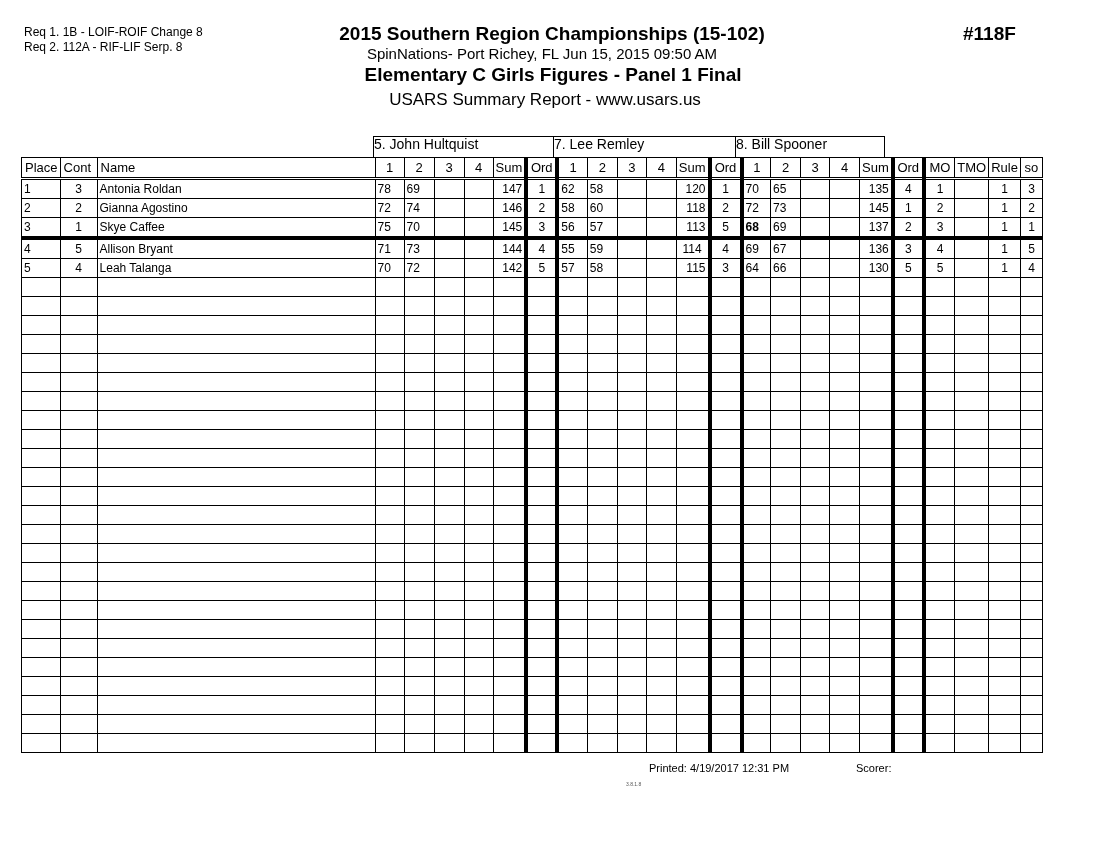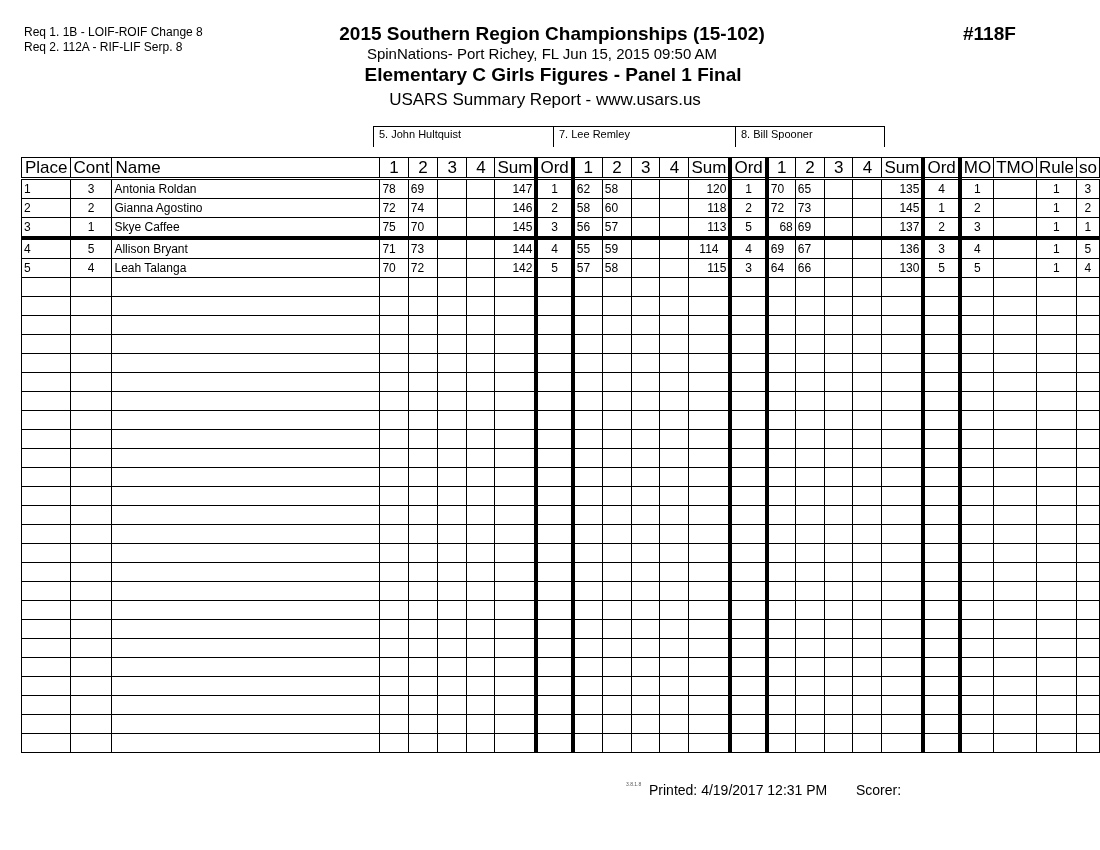--- a/index.html
+++ b/index.html
@@ -6,39 +6,39 @@
   body { width:1100px; height:850px; position:relative; overflow:hidden;
          font-family:"Liberation Sans", sans-serif; color:#000; }
   .abs { position:absolute; white-space:nowrap; }
   .req { left:24px; font-size:12px; line-height:14px; }
   .title { font-weight:bold; font-size:19px; text-align:center; }
   .sub { font-size:15px; text-align:center; }
   .event { font-weight:bold; font-size:19px; text-align:center; }
   .usars { font-size:17px; text-align:center; }
   .eventno { font-weight:bold; font-size:19px; }
 
-  .judgebox { position:absolute; top:126px; height:21px; border:1px solid #000; border-bottom:none;
-              font-size:11px; line-height:14px; padding-left:5px; box-sizing:border-box; }
+  .judgebox { position:absolute; top:136px; height:21px; border:1px solid #000; border-bottom:none;
+              font-size:14px; line-height:14px; box-sizing:border-box; }
 
   table.grid { position:absolute; left:21px; top:157px; border-collapse:collapse; table-layout:fixed; }
   table.grid td, table.grid th { border:1px solid #000; height:19px; padding:0 2px;
      font-size:12px; font-weight:normal; box-sizing:border-box; overflow:hidden; white-space:nowrap; line-height:18px; }
-  table.grid thead th { height:21px; text-align:center; font-size:17px; }
+  table.grid thead th { height:21px; text-align:center; font-size:13px; }
   table.grid thead tr th { border-bottom:3px double #000; }
   table.grid th.left, table.grid td.left { text-align:left; padding-left:3px; }
   td.c { text-align:center; }
   td.r { text-align:right; padding-right:3px; }
   td.l { text-align:left; padding-left:4px; }
   .bold td { font-weight:bold; }
   td.ord, th.ord { text-align:center;margin-top:40px; }
   .thickL { border-left:4px solid #000 !important; }
   .thickR { border-right:4px solid #000 !important; }
   tr.cutline td { border-bottom:4px solid #000; }
   td.ordval { font-weight:bold; }
-  .footer { font-size:14px; top:782px; }
+  .footer { font-size:11px; top:762px; }
   .ver { font-size:5px; color:#555; top:781px; left:626px; }
 </style>
 </head>
 <body>
 
 <div class="abs req" style="top:25px;">Req  1.  1B - LOIF-ROIF Change 8</div>
 <div class="abs req" style="top:40px;">Req  2.  112A - RIF-LIF Serp. 8</div>
 
 <div class="abs title" style="left:302px; width:500px; top:23px;">2015 Southern Region Championships (15-102)</div>
 <div class="abs sub" style="left:292px; width:500px; top:45px;">SpinNations- Port Richey, FL  Jun 15, 2015  09:50 AM</div>
@@ -175,21 +175,21 @@
         <td class="l" style="font-weight: normal;"></td>
         <td class="l" style="font-weight: normal;"></td>
         <td class="r" style="font-weight: normal;">145</td>
         <td class="c ordval thickL thickR">3</td>
         <td class="l" style="font-weight: normal; margin-left: 48px;">56</td>
         <td class="l" style="font-weight: normal;">57</td>
         <td class="l" style="font-weight: normal;"></td>
         <td class="l" style="font-weight: normal;"></td>
         <td class="r" style="font-weight: normal;">113</td>
         <td class="c ordval thickL thickR">5</td>
-        <td class="l" style="font-weight: normal; text-align: right;">68</td>
+        <td class="l" style="font-weight: bold;">68</td>
         <td class="l" style="font-weight: normal;">69</td>
         <td class="l" style="font-weight: normal;"></td>
         <td class="l" style="font-weight: normal;"></td>
         <td class="r" style="font-weight: normal;">137</td>
         <td class="c ordval thickL thickR">2</td>
         <td class="c" style="font-weight: normal;">3</td>
         <td class="c" style="font-weight: normal;"></td>
         <td class="c" style="font-weight: normal;">1</td>
         <td class="c" style="font-weight: normal;">1</td>
       </tr>

